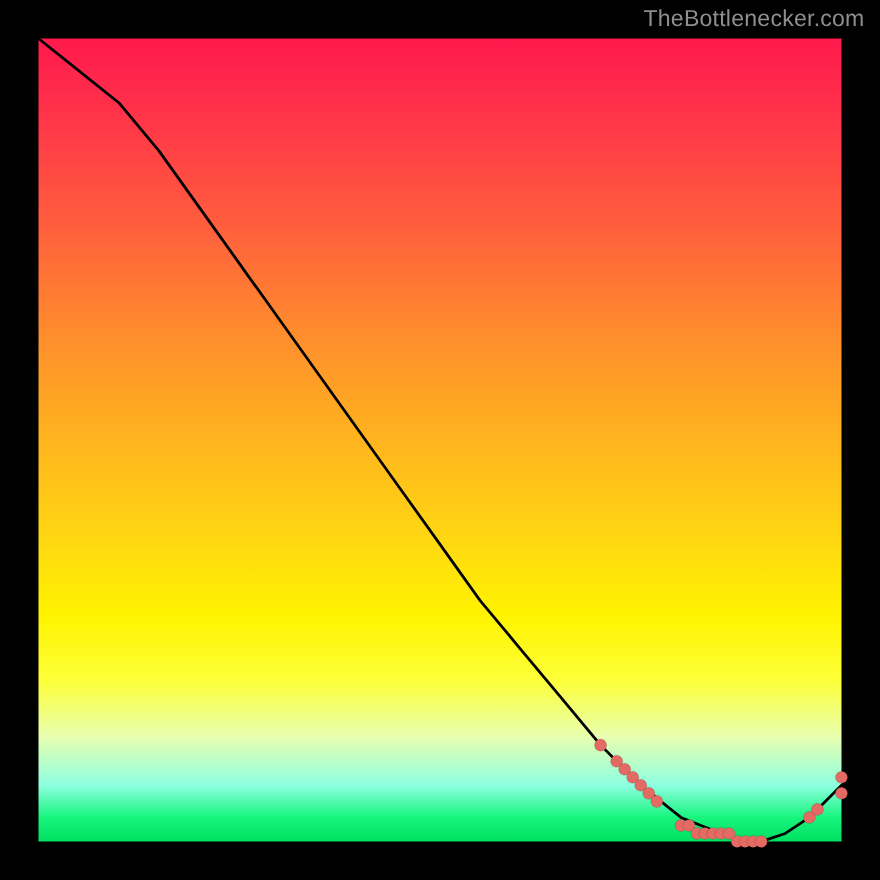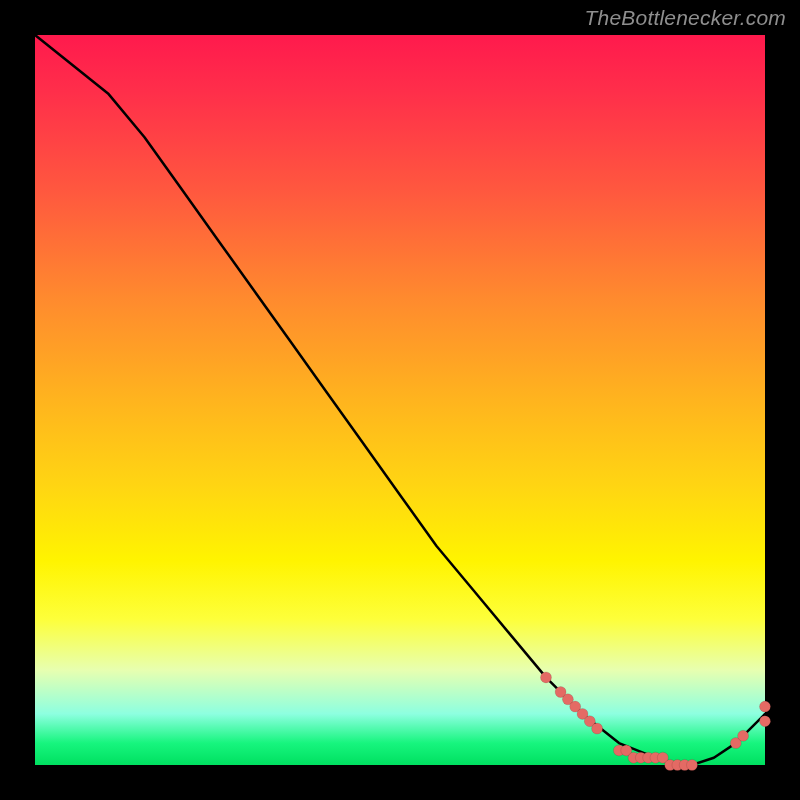--- a/index.html
+++ b/index.html
@@ -9,21 +9,20 @@
     height: 800px;
     background: #000;
     font-family: Arial, Helvetica, sans-serif;
     overflow: hidden;
   }
   .container {
     position: relative;
     width: 800px;
     height: 800px;
     background: #000;
-    font-style: italic;
   }
   .attribution {
     position: absolute;
     top: 6px;
     right: 14px;
     color: #8e8e8e;
     font-size: 21px;
     font-weight: 500;
     letter-spacing: 0.2px;
   }

